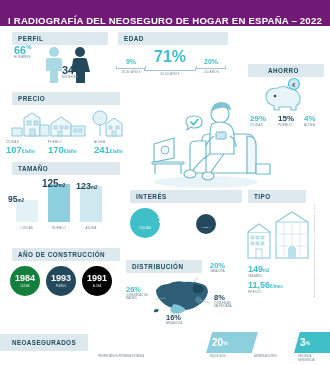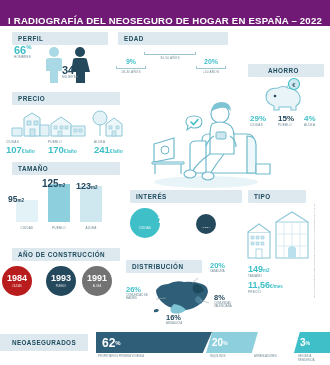--- a/index.html
+++ b/index.html
@@ -123,20 +123,21 @@
 </div>
 
 <div id="edad">
   <div class="sec-head" style="left:6px;top:0;width:110px;">EDAD</div>
   <div class="age-col" style="left:4px;top:26px;width:30px;">
     <div style="font-size:7px;font-weight:bold;color:#3fbfc8;">9%</div>
     <div class="brk"></div>
     <div class="cap">18-30 AÑOS</div>
   </div>
   <div class="age-col" style="left:32px;top:17px;width:52px;">
+    <div style="font-size:16px;font-weight:bold;color:#3fbfc8;line-height:1;">71%</div>
     <div class="brk" style="margin-top:3px;"></div>
     <div class="cap">30-50 AÑOS</div>
   </div>
   <div class="age-col" style="left:84px;top:26px;width:30px;">
     <div style="font-size:7px;font-weight:bold;color:#3fbfc8;">20%</div>
     <div class="brk"></div>
     <div class="cap">+50 AÑOS</div>
   </div>
 </div>
 
@@ -284,29 +285,29 @@
   </div>
   <div style="position:absolute;left:2px;top:90px;">
     <div class="tipo-val"><span>11,56</span><span class="tipo-unit">€/mes</span></div>
     <div class="cap">PRECIO</div>
   </div>
   <div style="position:absolute;left:70px;top:14px;width:86px;transform:rotate(90deg);transform-origin:0 0;font-size:2.4px;color:#9aa7ad;letter-spacing:.1px;white-space:nowrap;">EL FACTOR RIESGO DE LAS VIVIENDAS UNIFAMILIARES ES MUCHO MAYOR</div>
 </div>
 
 <div id="anio">
   <div class="sec-head" style="left:12px;top:0;width:108px;">AÑO DE CONSTRUCCIÓN</div>
-  <div class="ycirc" style="left:2px;background:#b91c1c;">
+  <div class="ycirc" style="left:10px;background:#15803d;">
     <span class="yv">1984</span>
     <span class="yc">CIUDAD</span>
   </div>
   <div class="ycirc" style="left:46px;background:#24485c;">
     <span class="yv">1993</span>
     <span class="yc">PUEBLO</span>
   </div>
-  <div class="ycirc" style="left:82px;background:#737373;">
+  <div class="ycirc" style="left:82px;background:#000000;">
     <span class="yv">1991</span>
     <span class="yc">ALDEA</span>
   </div>
 </div>
 
 <div id="distrib">
   <div class="sec-head" style="left:0;top:0;width:76px;">DISTRIBUCIÓN</div>
   <svg class="illus" style="left:24px;top:14px;" width="62" height="44" viewBox="0 0 62 44">
     <path d="M6 16 q4-6 12-6 q8-4 16-2 q10-1 18 2 q6 2 6 8 q-2 8-8 12 q-6 5-14 6 q-8 1-14-2 q-8-3-12-8 q-4-5-4-10 z" fill="#2f5f78"></path>
     <path d="M44 10 q8 0 10 6 q-3 4-9 3 q-4-3-1-9 z" fill="#1d4a5c"></path>
@@ -331,24 +332,20 @@
     <div class="dc">COMUNIDAD VALENCIANA</div>
   </div>
   <div class="dpt" style="left:40px;top:54px;">
     <div class="dv" style="color:#24485c;">16%</div>
     <div class="dc">ANDALUCÍA</div>
   </div>
 </div>
 
 <div id="neo">
   <div class="neo-head">NEOASEGURADOS</div>
-  <div class="seg" style="left:96px;width:116px;background:#2f5f78;clip-path:polygon(0 0,100% 0,92% 100%,0 100%);">
-    <span class="sv">62</span>
-      <span class="su">%</span>
-  </div>
   <div class="seg" style="left:206px;width:52px;background:#8ecfdd;clip-path:polygon(12% 0,100% 0,88% 100%,0 100%);">
     <span class="sv" style="font-size:10px;">20</span>
       <span class="su" style="font-size:5px;">%</span>
   </div>
   <div class="seg" style="left:294px;width:36px;background:#3fbfc8;clip-path:polygon(16% 0,100% 0,100% 100%,0 100%);">
     <span class="sv" style="font-size:10px;">3</span>
       <span class="su" style="font-size:5px;">%</span>
   </div>
   <div class="segcap" style="left:98px;top:25px;width:60px;">PROPIETARIOS PRIMERA VIVIENDA</div>
   <div class="segcap" style="left:210px;top:25px;width:40px;">INQUILINOS</div>

